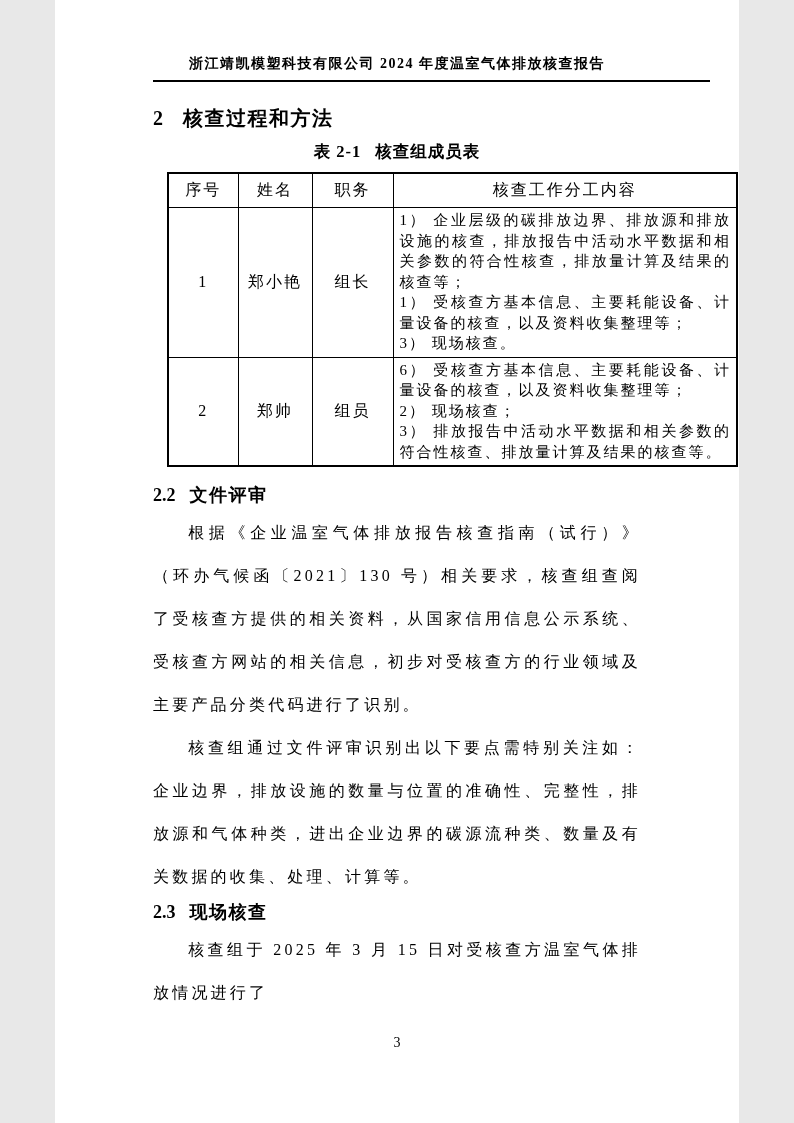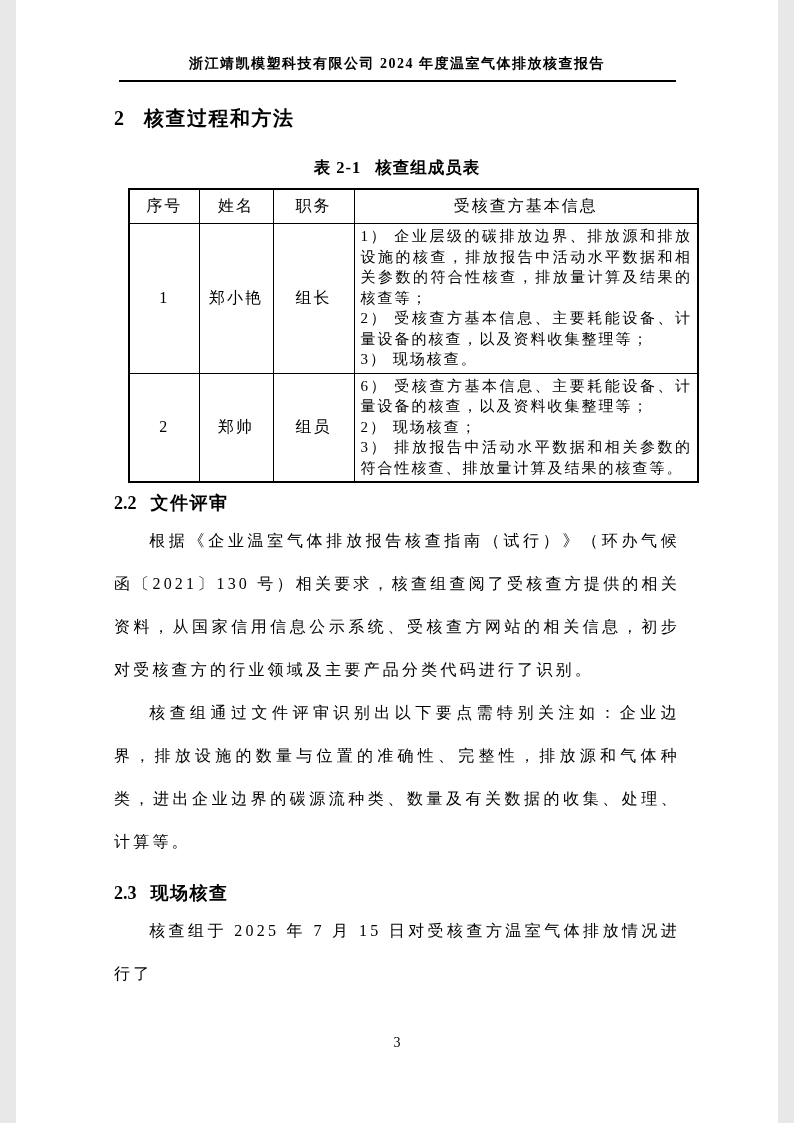--- a/index.html
+++ b/index.html
@@ -1,18 +1,18 @@
 <!DOCTYPE html>
 <html><head>
 <meta charset="utf-8">
 <style>
   html,body { margin:0; padding:0; background:#e8e8e8; }
   .page {
     position: relative;
-    width: 762px;
+    width: 684px;
     height: 1123px;
     margin: 0 auto;
     background: #ffffff;
     box-sizing: border-box;
     padding: 55px 98px 0 98px;
     font-family: "Liberation Serif", "DejaVu Serif", serif;
     color: #000;
     overflow: hidden;
   }
   .doc-header {
@@ -38,34 +38,34 @@
   }
   .h1 .num { margin-right: 20px; letter-spacing: 0; }
   .h2 {
     margin: 16px 0 0 0;
     font-size: 18px;
     font-weight: bold;
     line-height: 24px;
     letter-spacing: 1.5px;
   }
   .h2 .num { margin-right: 14px; letter-spacing: 0; }
-  .h2-later { margin-top: 8px; }
-  .h2-last { margin-top: 18px; }
+  .h2-later { }
+  .h2-last { margin-top: 2px; }
   .para {
     margin: 6px 0 0 0;
     font-size: 16px;
     line-height: 42px;
     letter-spacing: 3.2px;
     text-align: justify;
     text-indent: 2.2em;
   }
   .para-wide { line-height: 43px; margin-top: 4px; }
   .para-follow { margin-top: 0; }
   .table-caption {
-    margin-top: 26px;
+    margin-top: 10px;
     text-align: center;
     font-size: 16.5px;
     font-weight: bold;
     line-height: 22px;
     letter-spacing: 1px;
   }
   .table-caption .cap-label { margin-right: 14px; }
   table.team {
     table-layout: fixed;
     border-collapse: collapse;
@@ -130,31 +130,31 @@
       <col style="width:70px">
         <col style="width:74px">
         <col style="width:81px">
         <col style="width:344px">
     </colgroup>
     <thead>
       <tr>
         <th>序号</th>
         <th>姓名</th>
         <th>职务</th>
-        <th>受核查方基本信息</th>
+        <th>核查工作分工内容</th>
       </tr>
     </thead>
     <tbody>
       <tr>
         <td class="cell-center">1</td>
         <td class="cell-center">郑小艳</td>
         <td class="cell-center">组长</td>
         <td class="cell-duties">
           <div class="duty">1） 企业层级的碳排放边界、排放源和排放设施的核查，排放报告中活动水平数据和相关参数的符合性核查，排放量计算及结果的核查等；</div>
-          <div class="duty">2） 受核查方基本信息、主要耗能设备、计量设备的核查，以及资料收集整理等；</div>
+          <div class="duty">1） 受核查方基本信息、主要耗能设备、计量设备的核查，以及资料收集整理等；</div>
           <div class="duty">3） 现场核查。</div>
         </td>
       </tr>
       <tr>
         <td class="cell-center">2</td>
         <td class="cell-center">郑帅</td>
         <td class="cell-center">组员</td>
         <td class="cell-duties">
           <div class="duty">6） 受核查方基本信息、主要耗能设备、计量设备的核查，以及资料收集整理等；</div>
           <div class="duty">2） 现场核查；</div>
@@ -168,17 +168,17 @@
     <span class="num">2.2</span><span>文件评审</span>
   </div>
 
   <p class="para para-wide">根据《企业温室气体排放报告核查指南（试行）》（环办气候函〔2021〕130 号）相关要求，核查组查阅了受核查方提供的相关资料，从国家信用信息公示系统、受核查方网站的相关信息，初步对受核查方的行业领域及主要产品分类代码进行了识别。</p>
   <p class="para para-wide para-follow">核查组通过文件评审识别出以下要点需特别关注如：企业边界，排放设施的数量与位置的准确性、完整性，排放源和气体种类，进出企业边界的碳源流种类、数量及有关数据的收集、处理、计算等。</p>
 
   <div class="h2 h2-last">
     <span class="num">2.3</span><span>现场核查</span>
   </div>
 
-  <p class="para para-wide">核查组于 2025 年 7 月 15 日对受核查方温室气体排放情况进行了</p>
+  <p class="para para-wide">核查组于 2025 年 3 月 15 日对受核查方温室气体排放情况进行了</p>
 
   <div class="page-num">3</div>
 
 </div>
 
 </body></html>

